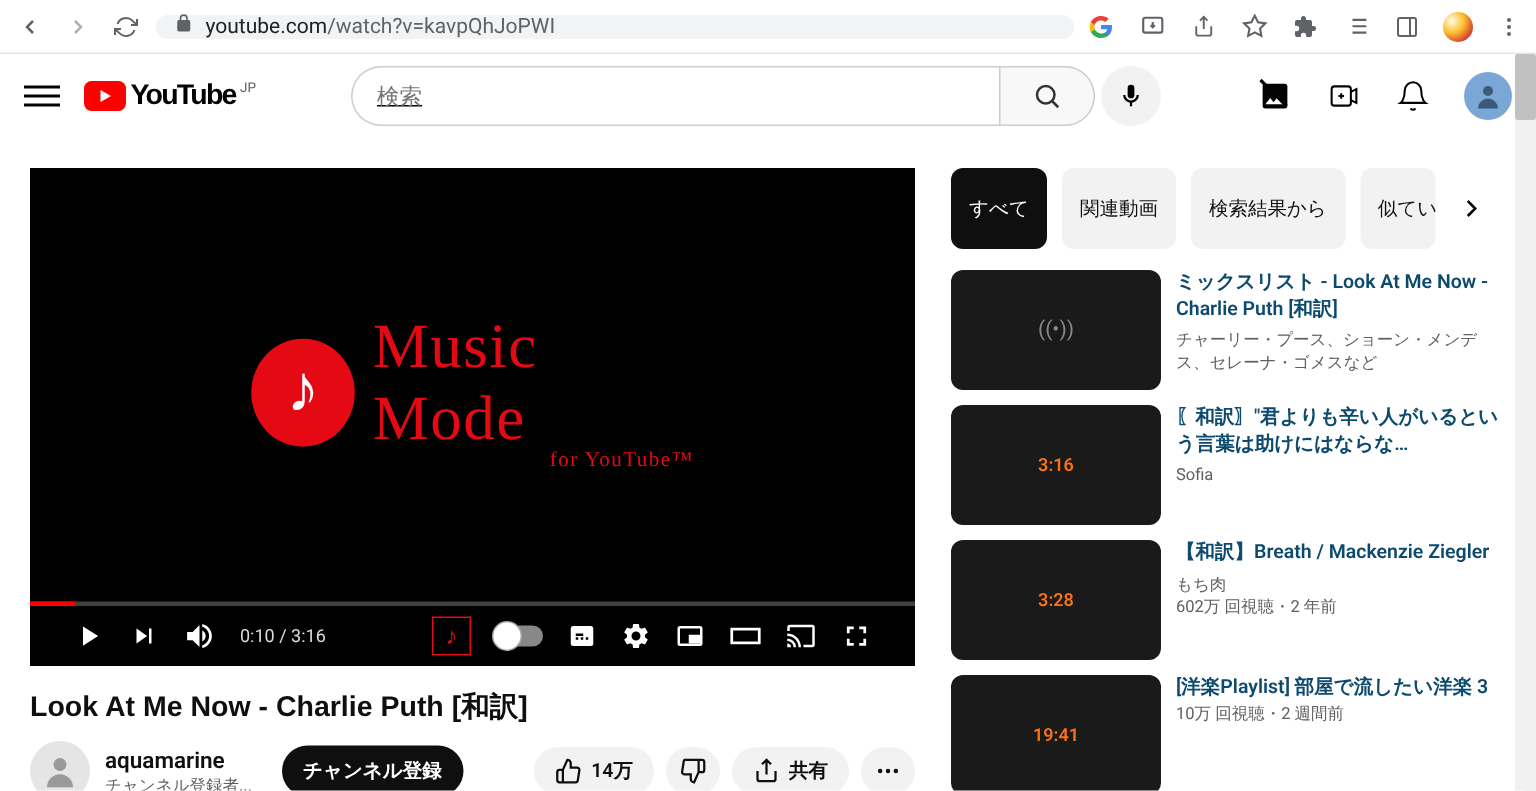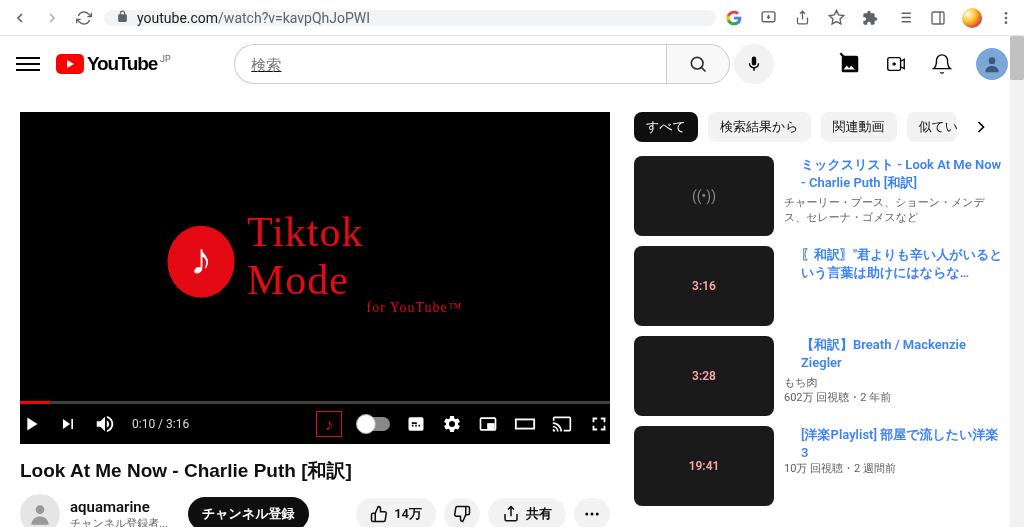--- a/index.html
+++ b/index.html
@@ -46,21 +46,21 @@
   
   .player { width: 590px; height: 332px; background: #000; position: relative; }
   .mm-logo { position: absolute; top: 50%; left: 50%; transform: translate(-50%, -65%); display: flex; align-items: center; gap: 12px; }
   .mm-disc { width: 72px; height: 72px; border-radius: 50%; background: #e50914; display: flex; align-items: center; justify-content: center; }
   .mm-note { font-size: 44px; color: #fff; line-height: 1; margin-top: -6px; }
   .mm-text { color: #e50914; font-family: Georgia, serif; }
   .mm-main { font-size: 42px; letter-spacing: 1px; }
   .mm-sub { font-size: 14px; text-align: right; margin-top: -4px; letter-spacing: 1px; }
   .progress { position: absolute; bottom: 40px; left: 0; right: 0; height: 3px; background: rgba(255,255,255,0.25); }
   .progress-fill { width: 5%; height: 100%; background: #ff0000; }
-  .controls { position: absolute; bottom: 0; left: 0; right: 0; height: 40px; display: flex; align-items: center; padding: 0 0; gap: 16px; color: #fff; }
+  .controls { position: absolute; bottom: 0; left: 0; right: 0; height: 40px; display: flex; align-items: center; padding: 0 28px; gap: 16px; color: #fff; }
   .ctrl-spacer { flex: 1; }
   .ctrl { display: flex; align-items: center; justify-content: center; }
   .time-display { font-size: 12px; color: #ddd; }
   .mm-btn { width: 26px; height: 26px; border: 1.5px solid #e50914; display: flex; align-items: center; justify-content: center; color: #e50914; font-size: 16px; }
   .toggle { width: 32px; height: 14px; border-radius: 8px; background: #888; position: relative; }
   .toggle::after { content: ""; position: absolute; left: -2px; top: -3px; width: 18px; height: 18px; border-radius: 50%; background: #fff; border: 1px solid #aaa; }
   
   
   .video-title { font-size: 19px; font-weight: 700; margin-top: 14px; color: #0f0f0f; font-family: Arial, sans-serif; }
   .meta-row { display: flex; align-items: center; margin-top: 10px; gap: 10px; }
@@ -69,29 +69,29 @@
   .channel-name { font-size: 15px; font-weight: 600; color: #0f0f0f; }
   .channel-sub { font-size: 11px; color: #606060; }
   .subscribe { background: #0f0f0f; color: #fff; border-radius: 18px; padding: 8px 14px; font-size: 13px; font-weight: 600; margin-left: 10px; }
   .action-btns { margin-left: auto; display: flex; gap: 8px; }
   .action { background: #f2f2f2; border-radius: 18px; padding: 7px 14px; display: flex; align-items: center; gap: 6px; font-size: 13px; font-weight: 600; color: #0f0f0f; }
   .action.round { width: 36px; padding: 7px 0; justify-content: center; }
   
   
   .sidebar { flex: 1; }
   .chips { display: flex; gap: 10px; align-items: center; margin-bottom: 14px; }
-  .chip { background: #f2f2f2; color: #0f0f0f; border-radius: 8px; padding: 6px 12px; font-size: 13px; white-space: nowrap; }
+  .chip { background: #f2f2f2; color: #0f0f0f; border-radius: 8px; padding: 18px 12px; font-size: 13px; white-space: nowrap; }
   .chip.active { background: #0f0f0f; color: #fff; }
   .chip-more { width: 28px; height: 28px; display: flex; align-items: center; justify-content: center; }
   .rec { display: flex; gap: 10px; margin-bottom: 10px; }
   .thumb { width: 140px; height: 80px; background: #1a1a1a; border-radius: 8px; position: relative; display: flex; align-items: center; justify-content: center; flex-shrink: 0; }
   .thumb .mix { color: #888; font-size: 14px; }
-  .dur { position: absolute; bottom: 50%; left: 50%; transform: translate(-50%, 50%); color: #fca5a5; font-size: 12px; font-weight: 600; }
+  .dur { position: absolute; bottom: 50%; left: 50%; transform: translate(-50%, 50%); color: #f97316; font-size: 12px; font-weight: 600; }
   .rec-info { flex: 1; min-width: 0; }
-  .rec-title { font-size: 13px; font-weight: 600; color: #3b82f6; line-height: 1.35; display: -webkit-box; -webkit-line-clamp: 2; -webkit-box-orient: vertical; overflow: hidden; margin-left: 17px; }
+  .rec-title { font-size: 13px; font-weight: 600; color: #0c4a6e; line-height: 1.35; display: -webkit-box; -webkit-line-clamp: 2; -webkit-box-orient: vertical; overflow: hidden; }
   .rec-ch { font-size: 11px; color: #606060; margin-top: 4px; line-height: 1.4; }
   .rec-meta { font-size: 11px; color: #606060; }
 </style>
 </head>
 <body>
 
 <div class="browser-bar">
   <div class="nav-btn">
       <svg width="16" height="16" viewBox="0 0 24 24" fill="none" stroke="currentColor" stroke-width="2.5">
         <path d="M15 18l-6-6 6-6"></path>
@@ -229,21 +229,21 @@
 </div>
 
 <div class="content">
   <div class="primary">
     <div class="player">
       <div class="mm-logo">
         <div class="mm-disc">
             <span class="mm-note">♪</span>
           </div>
         <div class="mm-text">
-          <div class="mm-main">Tiktok Mode</div>
+          <div class="mm-main">Music Mode</div>
           <div class="mm-sub">for YouTube™</div>
         </div>
       </div>
       <div class="progress">
           <div class="progress-fill"></div>
         </div>
       <div class="controls">
         <div class="ctrl">
             <svg width="22" height="22" viewBox="0 0 24 24" fill="#fff">
               <path d="M8 5v14l11-7z"></path>
@@ -336,22 +336,22 @@
               <circle cx="19" cy="12" r="2"></circle>
             </svg>
           </div>
       </div>
     </div>
   </div>
 
   <div class="sidebar">
     <div class="chips">
       <div class="chip active">すべて</div>
+      <div class="chip">関連動画</div>
       <div class="chip">検索結果から</div>
-      <div class="chip">関連動画</div>
       <div class="chip" style="overflow:hidden;max-width:50px;text-overflow:clip">似ている</div>
       <div class="chip-more">
           <svg width="20" height="20" viewBox="0 0 24 24" fill="none" stroke="#030303" stroke-width="2">
             <path d="M9 18l6-6-6-6"></path>
           </svg>
         </div>
     </div>
     <div id="rec-list">
         <div class="rec">
           <div class="thumb">
@@ -361,20 +361,21 @@
             <div class="rec-title">ミックスリスト - Look At Me Now - Charlie Puth [和訳]</div>
             <div class="rec-ch">チャーリー・プース、ショーン・メンデス、セレーナ・ゴメスなど</div>
           </div>
         </div>
         <div class="rec">
           <div class="thumb">
             <span class="dur">3:16</span>
           </div>
           <div class="rec-info">
             <div class="rec-title">〖和訳〗"君よりも辛い人がいるという言葉は助けにはならな…</div>
+            <div class="rec-ch">Sofia</div>
           </div>
         </div>
         <div class="rec">
           <div class="thumb">
             <span class="dur">3:28</span>
           </div>
           <div class="rec-info">
             <div class="rec-title">【和訳】Breath / Mackenzie Ziegler</div>
             <div class="rec-ch">もち肉</div>
             <div class="rec-meta">602万 回視聴・2 年前</div>

